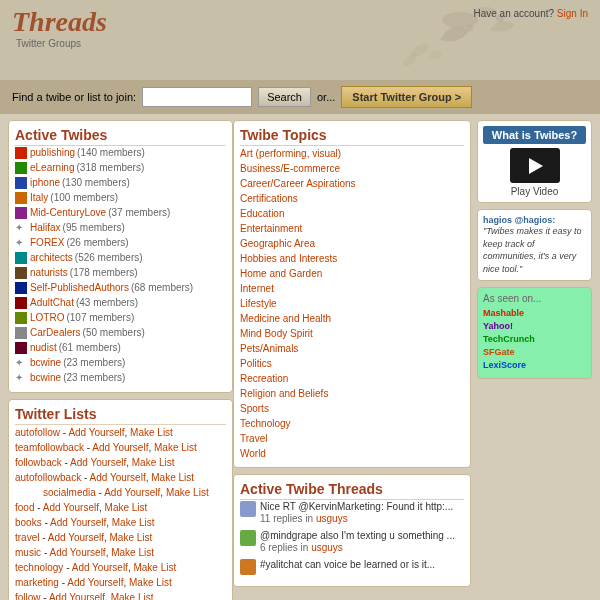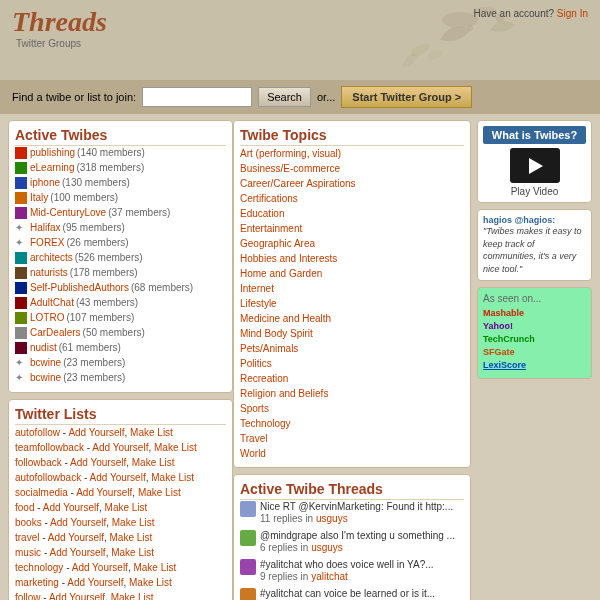--- a/index.html
+++ b/index.html
@@ -310,21 +310,21 @@
     }
     .seen-logo {
       font-size: 9px;
       font-weight: bold;
       margin-bottom: 3px;
     }
     .seen-logo.mashable { color: #cc2200; }
     .seen-logo.yahoo { color: #660099; }
     .seen-logo.techcrunch { color: #008800; }
     .seen-logo.sfgate { color: #cc4400; }
-    .seen-logo.lexscore { color: #0044cc; text-decoration: underline; }
+    .seen-logo.lexscore { color: #0044cc; }
   </style>
 </head>
 <body>
 
 <div id="header">
   <div id="logo-area">
     <span id="logo-text">Threads</span>
     <span id="logo-subtitle">Twitter Groups</span>
   </div>
   <div id="have-account">
@@ -444,21 +444,21 @@
         </div>
     </div>
 
     <div class="section-box">
       <div class="section-title">Twitter Lists</div>
       <div id="lists-content">
       <div class="list-item-text"><a href="#" style="color: rgb(192, 64, 0); text-decoration: none;">autofollow</a> - <a href="#" style="color: rgb(192, 64, 0); text-decoration: none;">Add Yourself</a>, <a href="#" style="color: rgb(192, 64, 0); text-decoration: none;">Make List</a></div>
           <div class="list-item-text"><a href="#" style="color: rgb(192, 64, 0); text-decoration: none;">teamfollowback</a> - <a href="#" style="color: rgb(192, 64, 0); text-decoration: none;">Add Yourself</a>, <a href="#" style="color: rgb(192, 64, 0); text-decoration: none;">Make List</a></div>
           <div class="list-item-text"><a href="#" style="color: rgb(192, 64, 0); text-decoration: none;">followback</a> - <a href="#" style="color: rgb(192, 64, 0); text-decoration: none;">Add Yourself</a>, <a href="#" style="color: rgb(192, 64, 0); text-decoration: none;">Make List</a></div>
           <div class="list-item-text"><a href="#" style="color: rgb(192, 64, 0); text-decoration: none;">autofollowback</a> - <a href="#" style="color: rgb(192, 64, 0); text-decoration: none;">Add Yourself</a>, <a href="#" style="color: rgb(192, 64, 0); text-decoration: none;">Make List</a></div>
-          <div class="list-item-text"><a href="#" style="color: rgb(192, 64, 0); text-decoration: none;">socialmedia</a> - <a href="#" style="color: rgb(192, 64, 0); text-decoration: none;">Add Yourself</a>, <a href="#" style="color: rgb(192, 64, 0); text-decoration: none;">Make List</a></div>
+          <div class="list-item-text"><a href="#" style="color: rgb(192, 64, 0); text-decoration: none; margin-left: 28px;">socialmedia</a> - <a href="#" style="color: rgb(192, 64, 0); text-decoration: none;">Add Yourself</a>, <a href="#" style="color: rgb(192, 64, 0); text-decoration: none;">Make List</a></div>
           <div class="list-item-text"><a href="#" style="color: rgb(192, 64, 0); text-decoration: none;">food</a> - <a href="#" style="color: rgb(192, 64, 0); text-decoration: none;">Add Yourself</a>, <a href="#" style="color: rgb(192, 64, 0); text-decoration: none;">Make List</a></div>
           <div class="list-item-text"><a href="#" style="color: rgb(192, 64, 0); text-decoration: none;">books</a> - <a href="#" style="color: rgb(192, 64, 0); text-decoration: none;">Add Yourself</a>, <a href="#" style="color: rgb(192, 64, 0); text-decoration: none;">Make List</a></div>
           <div class="list-item-text"><a href="#" style="color: rgb(192, 64, 0); text-decoration: none;">travel</a> - <a href="#" style="color: rgb(192, 64, 0); text-decoration: none;">Add Yourself</a>, <a href="#" style="color: rgb(192, 64, 0); text-decoration: none;">Make List</a></div>
           <div class="list-item-text"><a href="#" style="color: rgb(192, 64, 0); text-decoration: none;">music</a> - <a href="#" style="color: rgb(192, 64, 0); text-decoration: none;">Add Yourself</a>, <a href="#" style="color: rgb(192, 64, 0); text-decoration: none;">Make List</a></div>
           <div class="list-item-text"><a href="#" style="color: rgb(192, 64, 0); text-decoration: none;">technology</a> - <a href="#" style="color: rgb(192, 64, 0); text-decoration: none;">Add Yourself</a>, <a href="#" style="color: rgb(192, 64, 0); text-decoration: none;">Make List</a></div>
           <div class="list-item-text"><a href="#" style="color: rgb(192, 64, 0); text-decoration: none;">marketing</a> - <a href="#" style="color: rgb(192, 64, 0); text-decoration: none;">Add Yourself</a>, <a href="#" style="color: rgb(192, 64, 0); text-decoration: none;">Make List</a></div>
           <div class="list-item-text"><a href="#" style="color: rgb(192, 64, 0); text-decoration: none;">follow</a> - <a href="#" style="color: rgb(192, 64, 0); text-decoration: none;">Add Yourself</a>, <a href="#" style="color: rgb(192, 64, 0); text-decoration: none;">Make List</a></div>
         </div>
 
     </div>
@@ -505,27 +505,20 @@
             </div>
           </div>
           <div class="thread-item">
             <div class="thread-avatar green-avatar"></div>
             <div class="thread-content">
               <div class="thread-text">@mindgrape also I'm texting u something ... </div>
               <div class="thread-replies">6 replies in <a href="#" style="color: rgb(192, 64, 0); text-decoration: none;">usguys</a></div>
             </div>
           </div>
           <div class="thread-item">
-            <div class="thread-avatar purple-avatar"></div>
-            <div class="thread-content">
-              <div class="thread-text">#yalitchat who does voice well in YA?... </div>
-              <div class="thread-replies">9 replies in <a href="#" style="color: rgb(192, 64, 0); text-decoration: none;">yalitchat</a></div>
-            </div>
-          </div>
-          <div class="thread-item">
             <div class="thread-avatar orange-avatar"></div>
             <div class="thread-content">
               <div class="thread-text">#yalitchat can voice be learned or is it... </div>
             </div>
           </div>
         </div>
     </div>
 
   </div>
 

